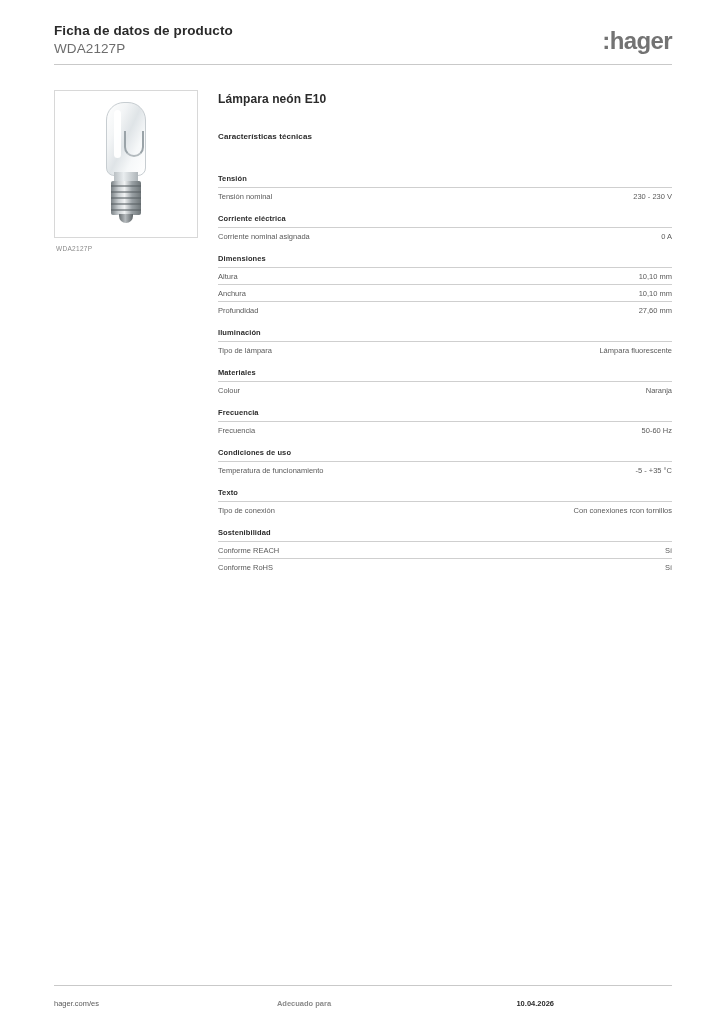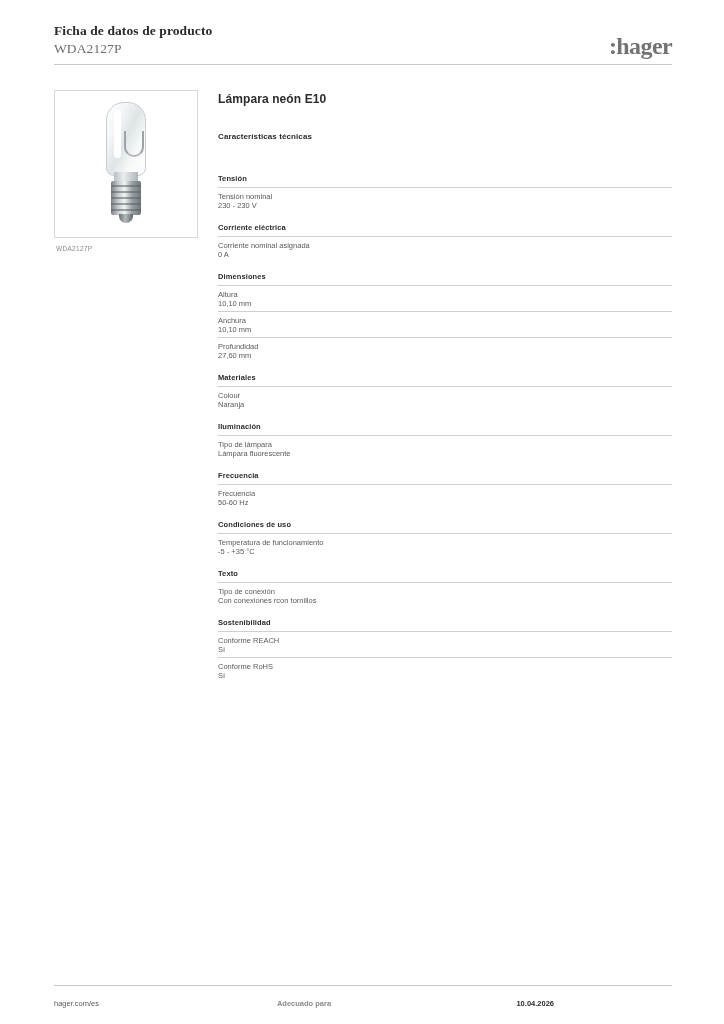--- a/index.html
+++ b/index.html
@@ -24,22 +24,21 @@
   }
 
   
   .header {
     position: absolute;
     left: 54px;
     top: 22px;
     width: 618px;
     display: flex;
     justify-content: space-between;
-    align-items: flex-end;
-    font-family: Liberation Serif, serif;
+    align-items: center;
   }
   .doc-title {
     font-size: 13.5px;
     font-weight: bold;
     color: #2b2b2b;
     line-height: 1.35;
     letter-spacing: 0.1px;
   }
   .doc-subtitle {
     font-size: 13.5px;
@@ -192,21 +191,20 @@
     letter-spacing: 0.1px;
   }
   .spec-row {
     display: flex;
     justify-content: space-between;
     align-items: baseline;
     border-top: 1px solid #cfcfcf;
     padding: 3.5px 0 3.5px 0;
     font-size: 7.5px;
     color: #5a5a5a;
-    flex-direction: column;
   }
   .spec-row .label {
     white-space: nowrap;
   }
   .spec-row .value {
     text-align: right;
     white-space: nowrap;
   }
 
   
@@ -300,31 +298,31 @@
           <div class="spec-row">
             <div class="label">Anchura</div>
             <div class="value">10,10 mm</div>
           </div>
           <div class="spec-row">
             <div class="label">Profundidad</div>
             <div class="value">27,60 mm</div>
           </div>
         </div>
         <div class="group">
+          <div class="group-title">Iluminación</div>
+          <div class="spec-row">
+            <div class="label">Tipo de lámpara</div>
+            <div class="value">Lámpara fluorescente</div>
+          </div>
+        </div>
+        <div class="group">
           <div class="group-title">Materiales</div>
           <div class="spec-row">
             <div class="label">Colour</div>
             <div class="value">Naranja</div>
-          </div>
-        </div>
-        <div class="group">
-          <div class="group-title">Iluminación</div>
-          <div class="spec-row">
-            <div class="label">Tipo de lámpara</div>
-            <div class="value">Lámpara fluorescente</div>
           </div>
         </div>
         <div class="group">
           <div class="group-title">Frecuencia</div>
           <div class="spec-row">
             <div class="label">Frecuencia</div>
             <div class="value">50-60 Hz</div>
           </div>
         </div>
         <div class="group">

